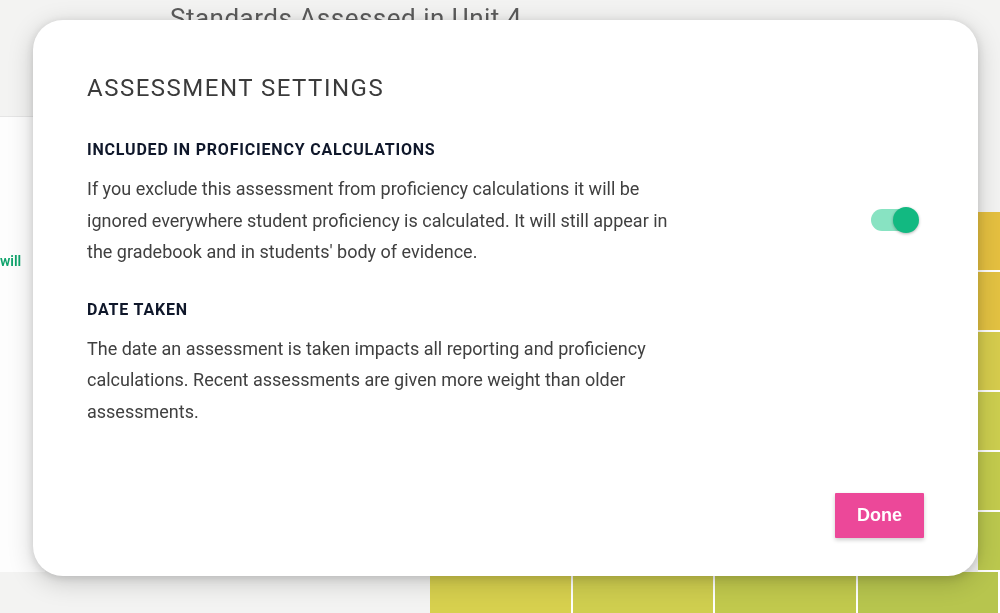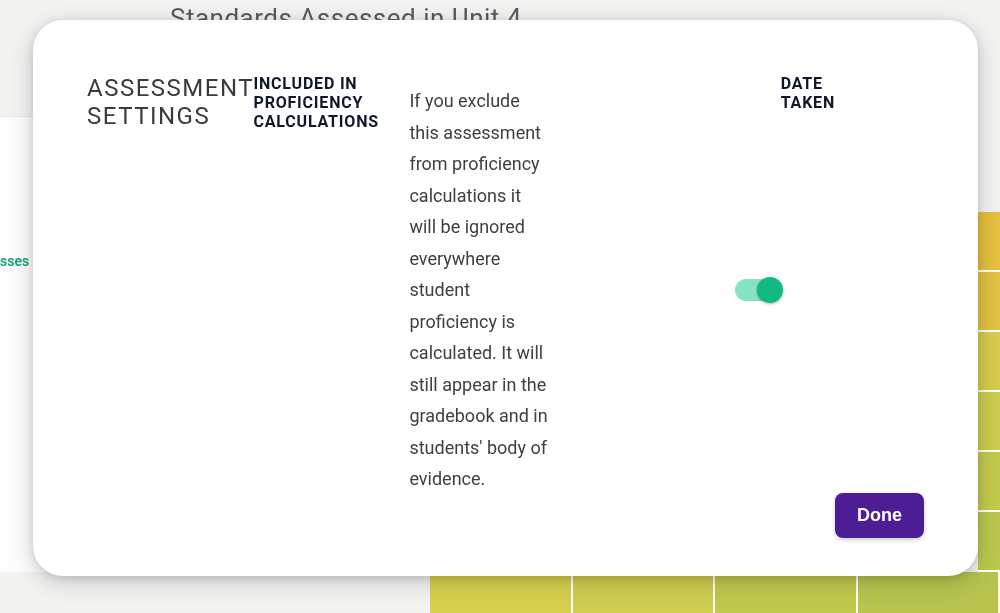--- a/index.html
+++ b/index.html
@@ -41,21 +41,21 @@
   .r3{height:60px;background:#d6cc4d;} .r4{height:60px;background:#ccce4f;}
   .r5{height:60px;background:#c3cb4d;} .r6{height:60px;background:#bbc84e;}
 
   .modal {
     position: absolute;
     top: 20px; left: 33px; right: 22px; bottom: 37px;
     background: #fff;
     border-radius: 30px;
     box-shadow: 0 6px 26px rgba(0,0,0,.18), 0 2px 8px rgba(0,0,0,.12);
     padding: 54px 54px 38px 54px;
-    display: flex; 
+    display: flex; flex-direction: column;
   }
   .modal-title {
     font-size: 24px; font-weight: 400; color: #3b3b3b;
     letter-spacing: 1.5px; text-transform: uppercase;
     margin-bottom: 38px;
   }
   .section-title {
     font-size: 16px; font-weight: 700; color: #0f172a;
     letter-spacing: .8px; text-transform: uppercase;
     margin-bottom: 14px;
@@ -79,33 +79,33 @@
 
   .date-link {
     color: #14a86f; font-size: 18px; font-weight: 500;
     cursor: pointer; white-space: nowrap;
   }
   .cal-icon { color: #8a8a8a; display:inline-flex; }
   .cal-icon svg { width:18px; height:18px; }
 
   .footer { margin-top: auto; display:flex; justify-content:flex-end; }
   .done-btn {
-    background: #4c1d95; color: #fff; border: none;
+    background: #ec4899; color: #fff; border: none;
     font-size: 18px; font-weight: 600;
-    padding: 12px 22px; border-radius: 8px;
+    padding: 12px 22px; border-radius: 1px;
     box-shadow: 0 2px 4px rgba(0,0,0,.2);
     cursor: pointer;
   }
 </style>
 </head>
 <body>
 
 <div class="bg-title">Standards Assessed in Unit 4</div>
 <div class="bg-sidebar-row"></div>
-<div class="bg-sidebar-sess">sses</div>
+<div class="bg-sidebar-sess">will</div>
 <div class="bg-right-col">
   <div class="r1"></div>
     <div class="r2"></div>
     <div class="r3"></div>
   <div class="r4"></div>
     <div class="r5"></div>
     <div class="r6"></div>
 </div>
 <div class="bg-grid">
   <div class="cell c1"></div>
@@ -122,18 +122,19 @@
     <div class="desc">If you exclude this assessment from proficiency calculations it will be ignored everywhere student proficiency is calculated. It will still appear in the gradebook and in students' body of evidence.</div>
     <div class="control">
       <div class="toggle">
         <div class="knob"></div>
       </div>
     </div>
   </div>
 
   <div class="section-title">Date Taken</div>
   <div class="row">
+    <div class="desc">The date an assessment is taken impacts all reporting and proficiency calculations. Recent assessments are given more weight than older assessments.</div>
   </div>
 
   <div class="footer">
     <button class="done-btn">Done</button>
   </div>
 </div>
 
 </body></html>

